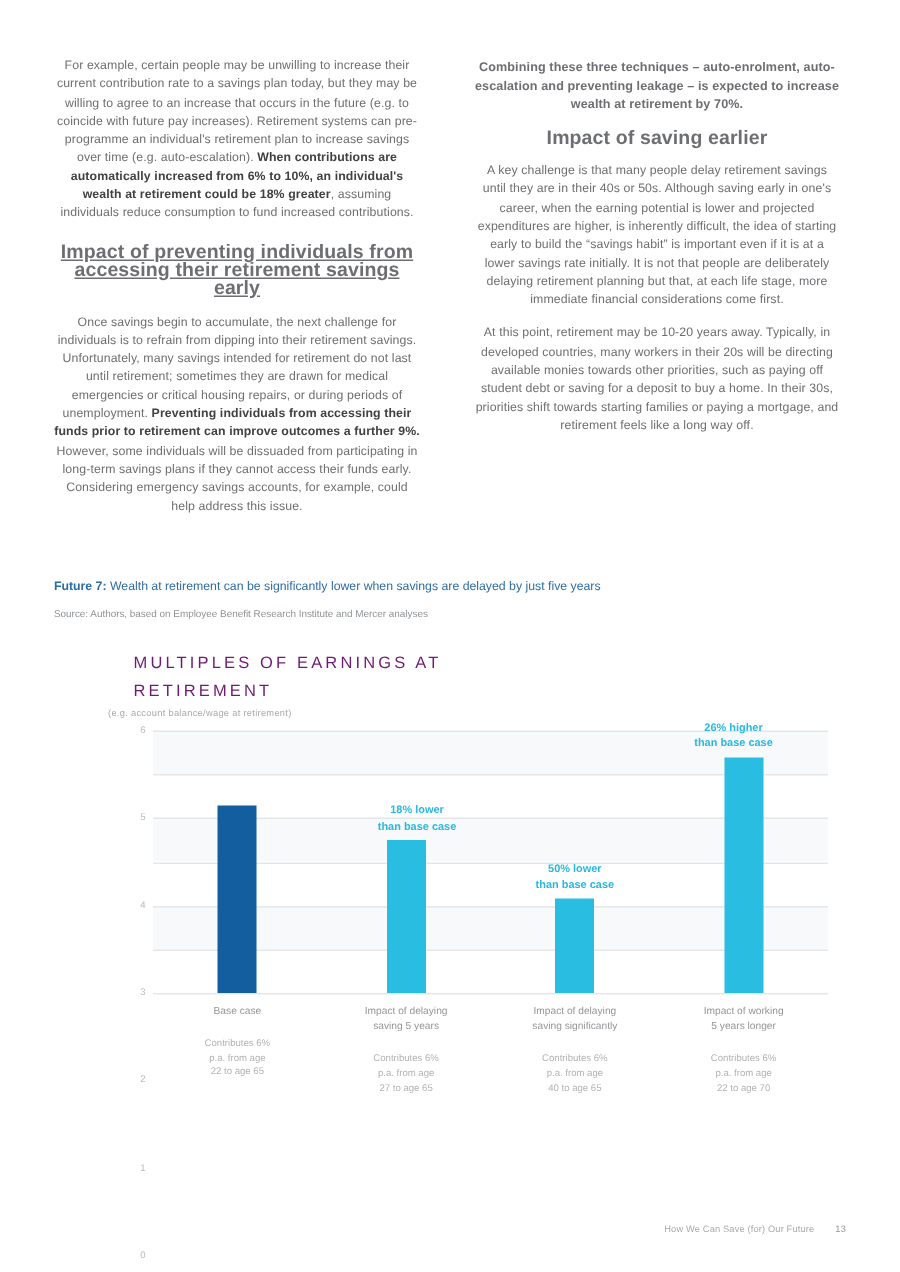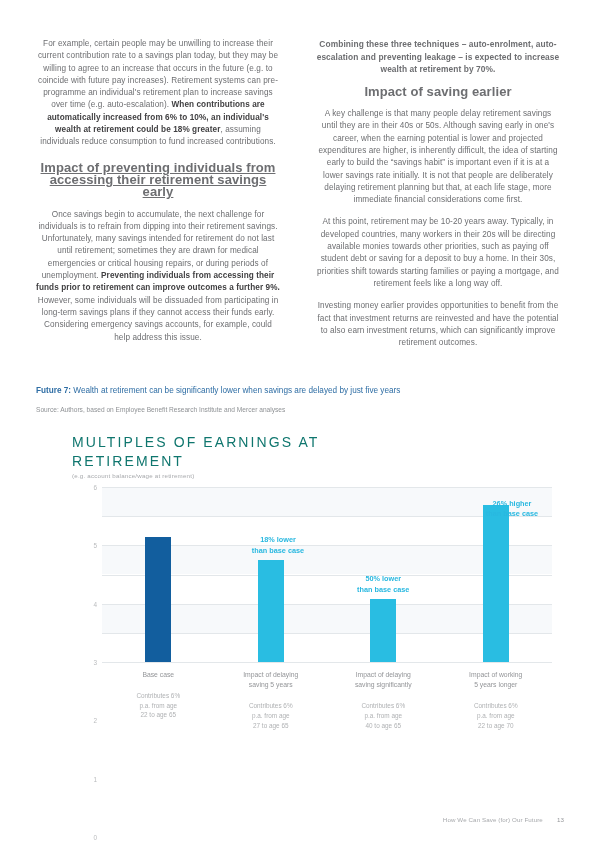--- a/index.html
+++ b/index.html
@@ -82,27 +82,27 @@
   
   .chart-block {
     position: absolute;
     left: 36px;
     top: 425px;
     width: 528px;
     height: 320px;
   }
   .chart-title {
     position: absolute;
-    left: 36px;
+    left: 53px;
     top: 8px;
     width: 300px;
-    font-size: 14px;
+    font-size: 11px;
     letter-spacing: 2.1px;
     line-height: 19px;
-    color: #0f766e;
+    color: #701a75;
     font-weight: normal;
     margin: 0;
   }
   .chart-subtitle {
     position: absolute;
     left: 36px;
     top: 47px;
     font-size: 6.2px;
     color: #a7a9ac;
     letter-spacing: 0.2px;
@@ -211,21 +211,20 @@
     <p class="subhead spaced">Impact of preventing individuals from accessing their retirement savings early</p>
 
     <p><span>Once savings begin to accumulate, the next challenge for individuals is to refrain from dipping into their retirement savings. Unfortunately, many savings intended for retirement do not last until retirement; sometimes they are drawn for medical emergencies or critical housing repairs, or during periods of unemployment. </span><b>Preventing individuals from accessing their funds prior to retirement can improve outcomes a further 9%.</b><span> However, some individuals will be dissuaded from participating in long-term savings plans if they cannot access their funds early. Considering emergency savings accounts, for example, could help address this issue.</span></p>
   </div>
 
   <div class="col col-right">
     <p class="lead-blue">Combining these three techniques – auto-enrolment, auto-escalation and preventing leakage – is expected to increase wealth at retirement by 70%.</p>
     <p class="subhead">Impact of saving earlier</p>
     <p>A key challenge is that many people delay retirement savings until they are in their 40s or 50s. Although saving early in one's career, when the earning potential is lower and projected expenditures are higher, is inherently difficult, the idea of starting early to build the “savings habit” is important even if it is at a lower savings rate initially. It is not that people are deliberately delaying retirement planning but that, at each life stage, more immediate financial considerations come first.</p>
     <p>At this point, retirement may be 10-20 years away. Typically, in developed countries, many workers in their 20s will be directing available monies towards other priorities, such as paying off student debt or saving for a deposit to buy a home. In their 30s, priorities shift towards starting families or paying a mortgage, and retirement feels like a long way off.</p>
-    <p>Investing money earlier provides opportunities to benefit from the fact that investment returns are reinvested and have the potential to also earn investment returns, which can significantly improve retirement outcomes.</p>
   </div>
 
   <div class="fig-caption"><span class="fignum">Future 7:</span><span> Wealth at retirement can be significantly lower when savings are delayed by just five years</span></div>
   <div class="fig-source">Source: Authors, based on Employee Benefit Research Institute and Mercer analyses</div>
 
   <div class="chart-block">
     <div class="chart-title">MULTIPLES OF EARNINGS AT RETIREMENT</div>
     <div class="chart-subtitle">(e.g. account balance/wage at retirement)</div>
 
     <div class="plot">
@@ -259,21 +258,21 @@
           <div class="bar-annot" style="color: rgb(41, 184, 224); left: 122px; top: 47.9167px;">
             <div>18% lower</div>
             <div>than base case</div>
           </div>
           <div class="bar" style="height: 62.7083px; background: rgb(41, 189, 226); left: 268.25px;"></div>
           <div class="bar-annot" style="color: rgb(41, 184, 224); left: 227.25px; top: 87.2917px;">
             <div>50% lower</div>
             <div>than base case</div>
           </div>
           <div class="bar" style="height: 157.5px; background: rgb(41, 189, 226); left: 380.75px;"></div>
-          <div class="bar-annot" style="color: rgb(41, 184, 224); left: 356px; top: -7.5px; margin-top: 19px;">
+          <div class="bar-annot" style="color: rgb(41, 184, 224); left: 333px; top: -7.5px;">
             <div>26% higher</div>
             <div>than base case</div>
           </div>
         </div>
     </div>
 
     <div class="xlabels" id="xlabels">
         <div class="xcat" style="left: -3.75px;">
           <div class="cat-name">Base case</div>
           <div class="cat-sub">

